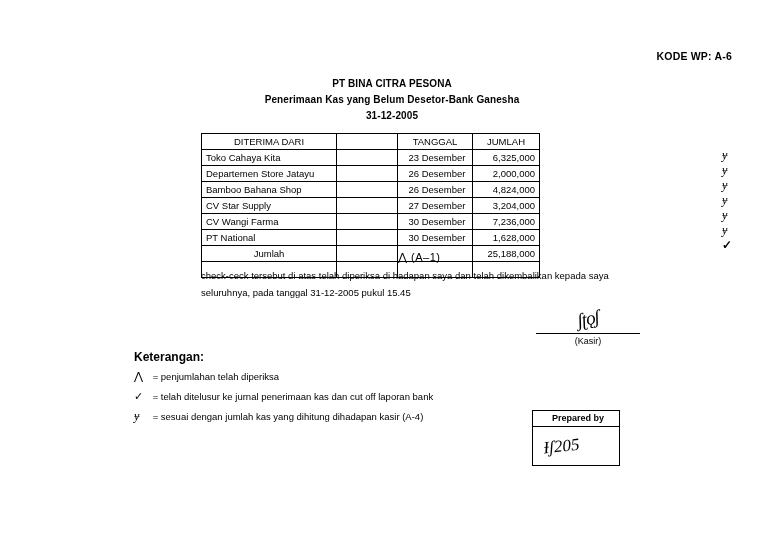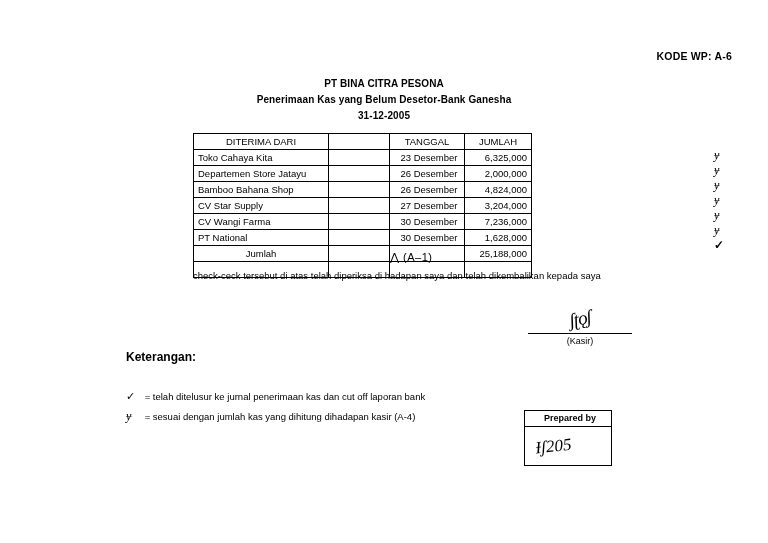--- a/index.html
+++ b/index.html
@@ -11,20 +11,21 @@
     width: 768px;
     height: 543px;
     position: relative;
     font-family: "Liberation Sans", sans-serif;
     color: #000000;
     overflow: hidden;
   }
   .page {
     position: absolute;
     inset: 0;
+    margin-left: 8px;
   }
   .kode-wp {
     position: absolute;
     top: 50px;
     right: 36px;
     font-size: 10.5px;
     font-weight: bold;
     letter-spacing: 0.2px;
   }
   .title-block {
@@ -265,29 +266,36 @@
     <div class="mark-row mark-ital">ɏ</div>
     <div class="mark-row mark-ital">ɏ</div>
     <div class="mark-row mark-ital">ɏ</div>
     <div class="mark-row mark-ital">ɏ</div>
     <div class="mark-row mark-check">✓</div>
   </div>
 
   <div class="foot-symbols">⋀   (A–1)</div>
 
   <div class="note note1">check-ceck tersebut di atas telah diperiksa di hadapan saya dan telah dikembalikan kepada saya</div>
+  <div class="note note2">seluruhnya, pada tanggal 31-12-2005 pukul 15.45</div>
 
   <div class="sign-area">
     <div class="sign-scribble">ʃʈǫʃ</div>
     <div class="sign-line"></div>
     <div class="sign-caption">(Kasir)</div>
   </div>
 
   <div class="keterangan">Keterangan:</div>
 
+  <div class="legend lg1">
+    <span class="legend-row">
+      <span class="sym">⋀</span>
+      <span>= penjumlahan telah diperiksa</span>
+    </span>
+  </div>
   <div class="legend lg2">
     <span class="legend-row">
       <span class="sym">✓</span>
       <span>= telah ditelusur ke jurnal penerimaan kas dan cut off laporan bank</span>
     </span>
   </div>
   <div class="legend lg3">
     <span class="legend-row">
       <span class="sym ital">ɏ</span>
       <span>= sesuai dengan jumlah kas yang dihitung dihadapan kasir (A-4)</span>

